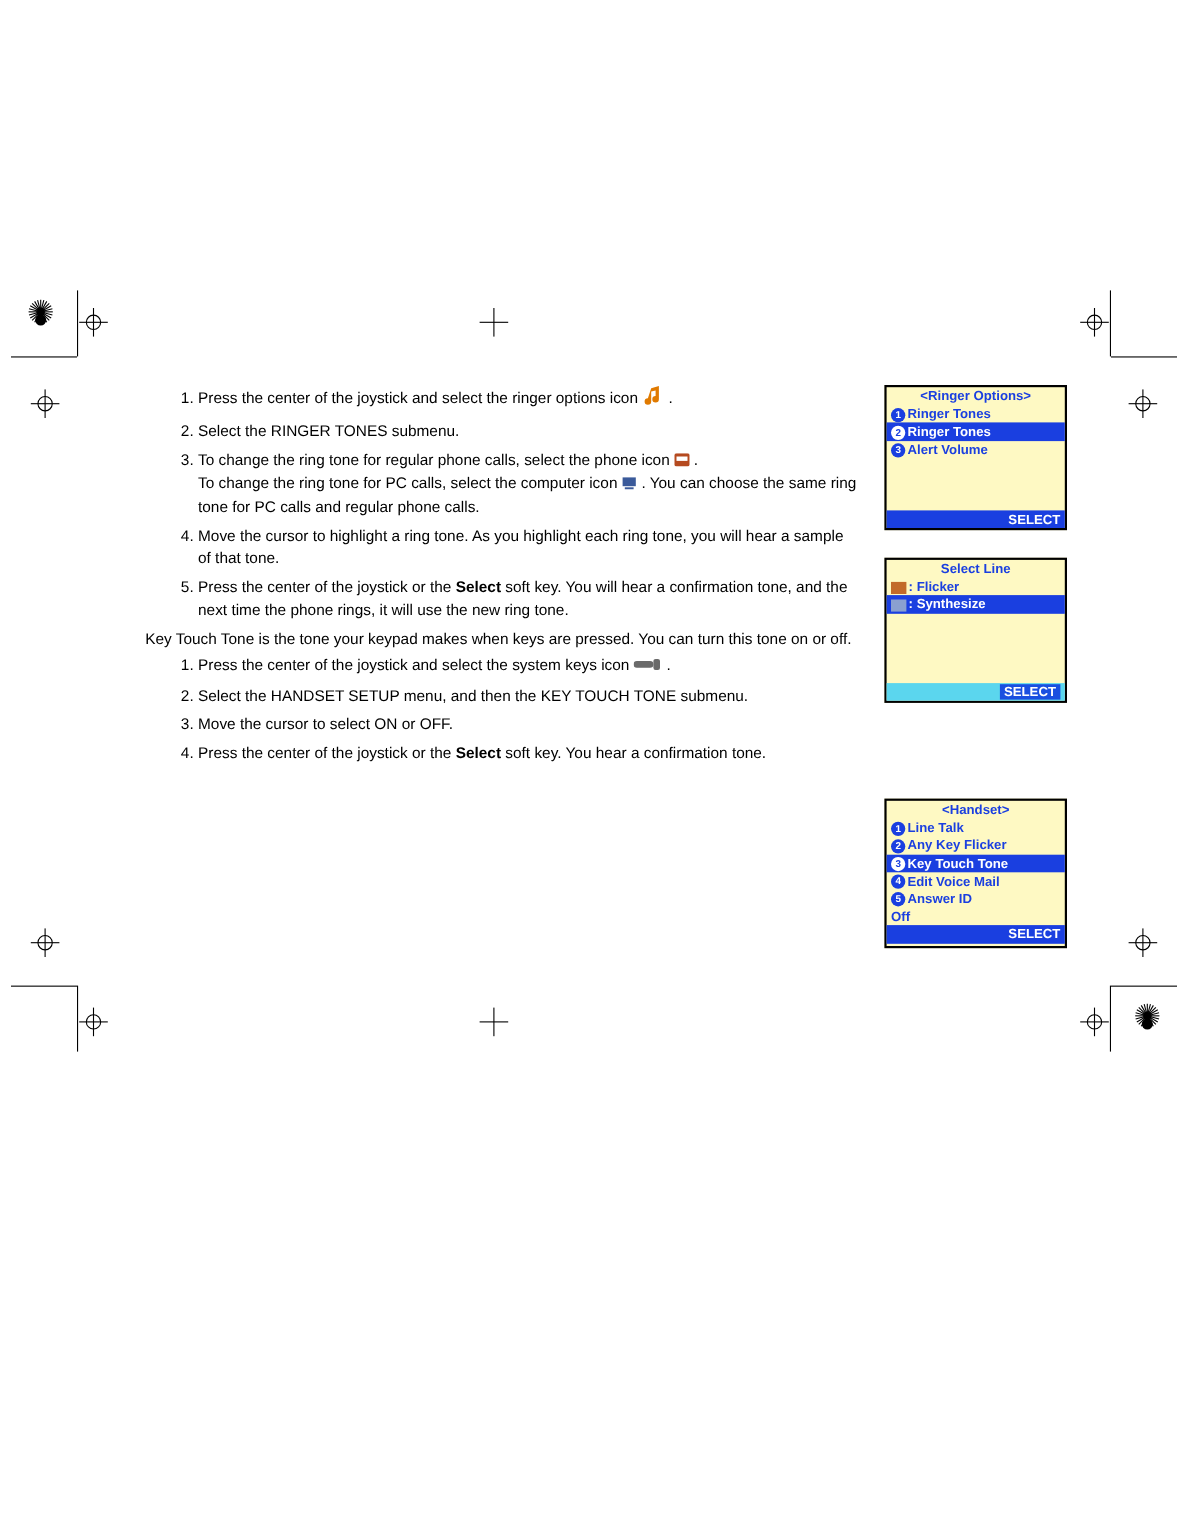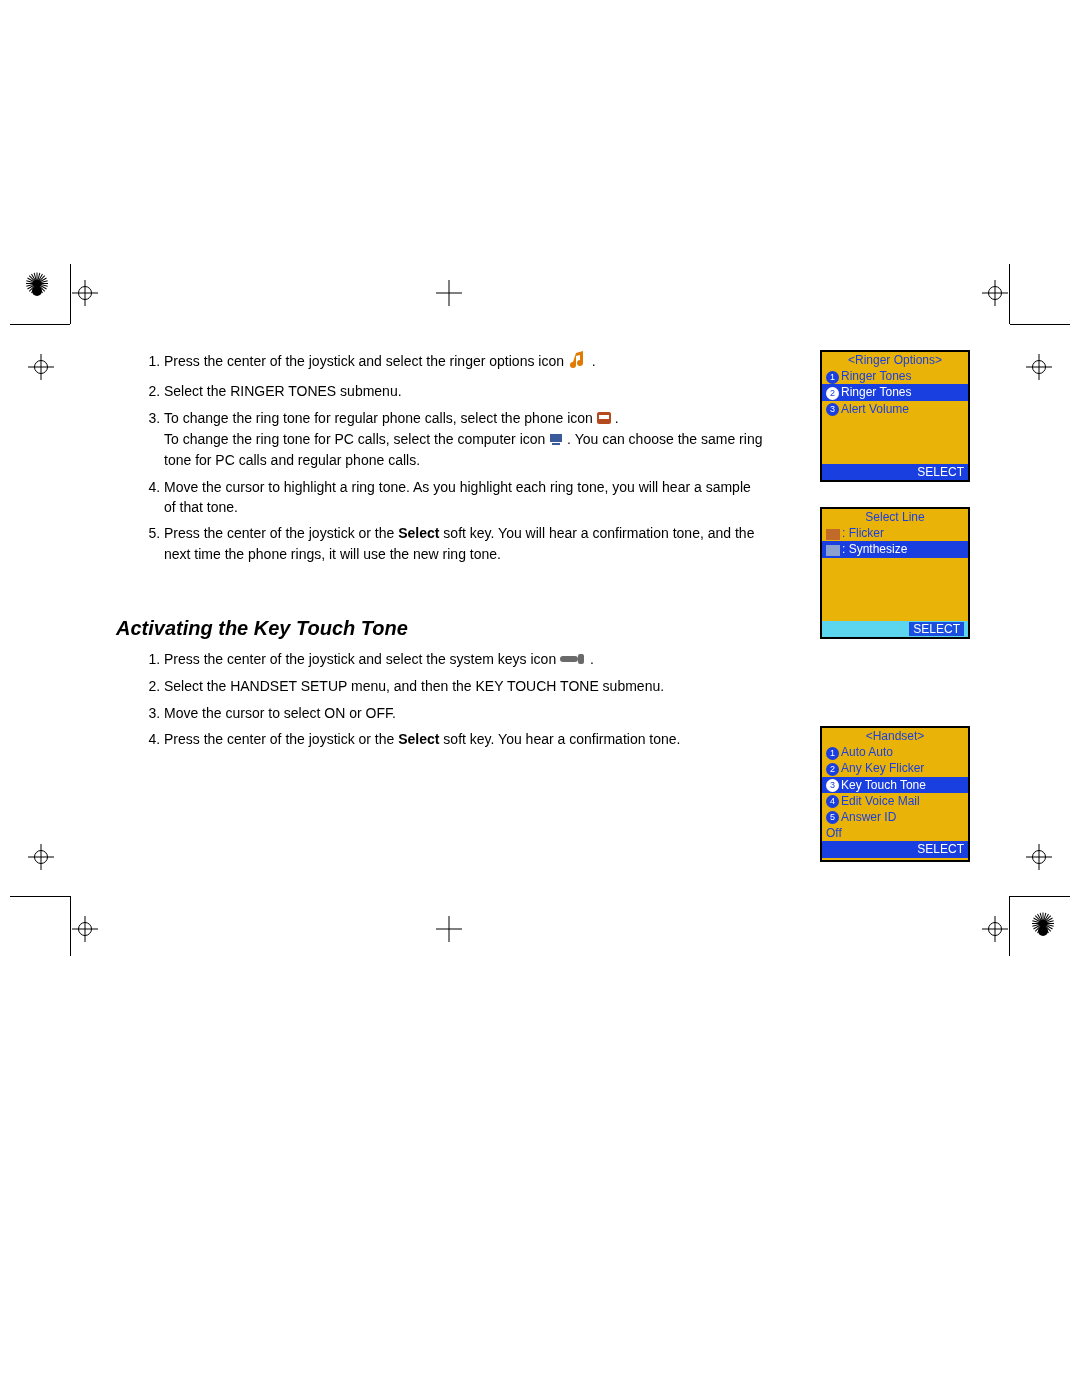--- a/index.html
+++ b/index.html
@@ -6,21 +6,21 @@
   body {
     width: 1080px;
     height: 1397px;
     background: #fff;
     font-family: Arial, Helvetica, sans-serif;
     position: relative;
     color: #000;
   }
   .content {
     position: absolute;
-    left: 116px;
+    left: 132px;
     top: 350px;
     width: 840px;
     font-size: 14px;
     line-height: 1.45;
   }
   ol.steps {
     list-style: decimal;
     padding-left: 48px;
   }
   ol.steps li {
@@ -41,25 +41,25 @@
     position: absolute;
     left: 0; right: 0;
     bottom: -40px;
     text-align: center;
     font-size: 13px;
   }
 
   
   .screen {
     position: absolute;
-    width: 150px;
+    width: 166px;
     border: 2px solid #000;
-    background: #eab308;
+    background: #fef9c3;
     font-size: 12px;
-    font-weight: normal;
+    font-weight: bold;
     line-height: 1.35;
   }
   .screen .row { padding: 0 4px; white-space: nowrap; overflow: hidden; }
   .screen .title { color: #1a3fe0; text-align: center; }
   .screen .blue { color: #1a3fe0; }
   .screen .hl { background: #1a3fe0; color: #fff; }
   .screen .footer { background: #1a3fe0; color: #fff; text-align: right; padding: 0 4px; }
   .screen .footer-cyan { background: #5bd6ee; text-align: right; padding: 0 4px; }
   .screen .footer-cyan span.sel { background: #1a4fe0; color:#fff; padding:0 4px; }
   .num { display:inline-block; width:13px; height:13px; border-radius:50%; background:#1a3fe0; color:#fff; font-size:9px; text-align:center; line-height:13px; vertical-align:middle; margin-right:2px;}
@@ -129,21 +129,21 @@
       <span>. You can choose the same ring tone for PC calls and regular phone calls.</span>
     </li>
     <li>
       <span>Move the cursor to highlight a ring tone. As you highlight each ring tone, you will hear a sample of that tone.</span>
     </li>
     <li>
       <span>Press the center of the joystick or the </span><b>Select</b><span> soft key. You will hear a confirmation tone, and the next time the phone rings, it will use the new ring tone.</span>
     </li>
   </ol>
 
-  <div class="heading">Activating the Key Touch Tone</div>
+  <div class="intro">Key Touch Tone is the tone your keypad makes when keys are pressed. You can turn this tone on or off.</div>
   <ol class="steps">
     <li>
       <span>Press the center of the joystick and select the system keys icon </span>
       <span class="inline-icon">
         <svg width="26" height="12" viewBox="0 0 26 12">
             <rect x="0" y="3" width="18" height="6" rx="3" fill="#6a6a6a"></rect>
             <rect x="18" y="1" width="6" height="10" rx="2" fill="#6a6a6a"></rect>
           </svg>
       </span>
       <span>.</span>
@@ -173,21 +173,21 @@
   <div class="row hl">
     <span class="icon-box" style="background:#8aa0d0;"></span><span>: Synthesize</span>
   </div>
   <div class="footer-cyan" style="position:absolute;bottom:0;left:0;right:0;">
     <span class="sel">SELECT</span>
   </div>
 </div>
 
 <div class="screen" style="right:110px; top:726px; height:136px;">
   <div class="row title">&lt;Handset&gt;</div>
-  <div class="row blue"><span class="num">1</span><span>Auto Auto</span></div>
+  <div class="row blue"><span class="num">1</span><span>Line Talk</span></div>
   <div class="row blue"><span class="num">2</span><span>Any Key Flicker</span></div>
   <div class="row hl"><span class="num w">3</span><span>Key Touch Tone</span></div>
   <div class="row blue"><span class="num">4</span><span>Edit Voice Mail</span></div>
   <div class="row blue"><span class="num">5</span><span>Answer ID</span></div>
   <div class="row blue">Off</div>
   <div class="footer" style="text-align:right;">SELECT</div>
 </div>
 
 <div class="cropH" style="left:10px; top:324px; width:60px;"></div>
 <div class="cropV" style="left:70px; top:264px; height:60px;"></div>

